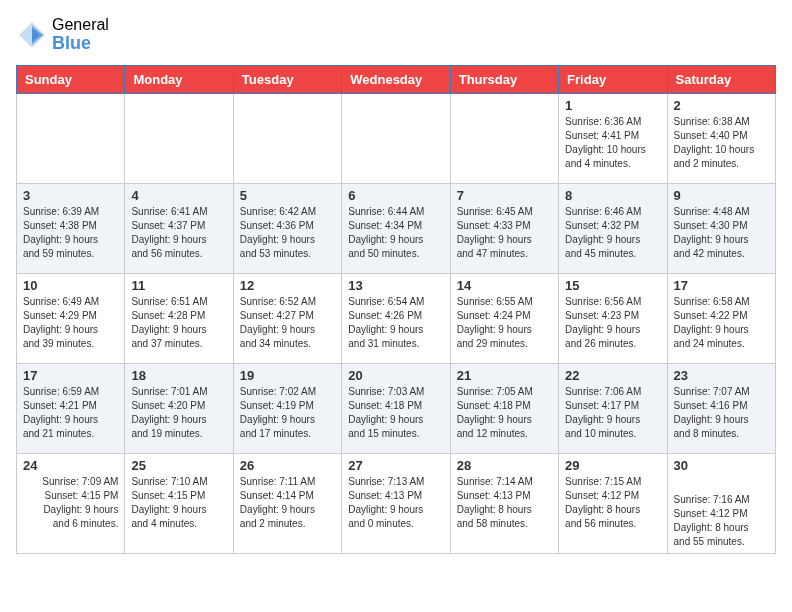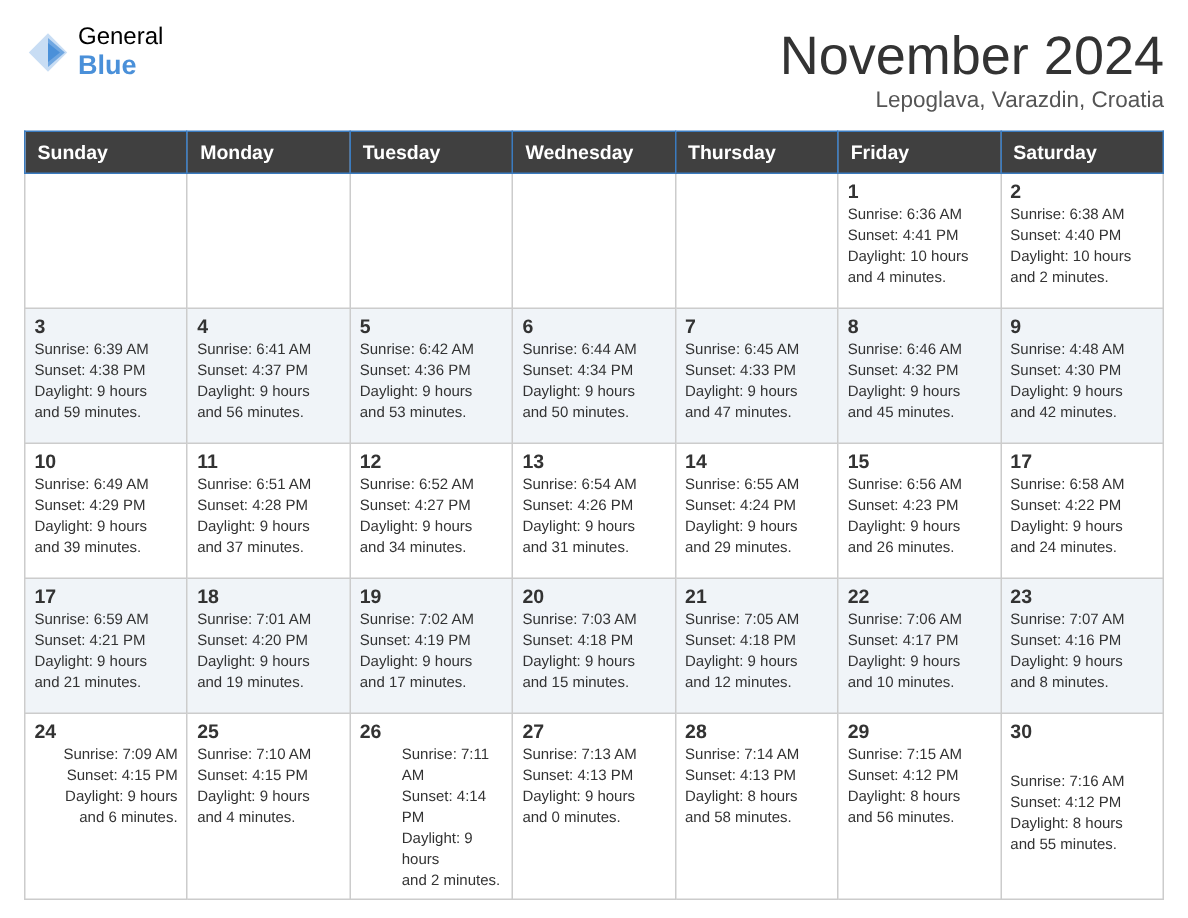--- a/index.html
+++ b/index.html
@@ -42,21 +42,21 @@
     .location {
       font-size: 15px;
       color: #555;
     }
     table {
       width: 100%;
       border-collapse: collapse;
       table-layout: fixed;
     }
     th {
-      background-color: #404040;
+      background-color: #ef4444;
       color: #fff;
       text-align: left;
       padding: 6px 8px;
       font-size: 13px;
       font-weight: bold;
     }
     td {
       border: 1px solid #ccc;
       vertical-align: top;
       padding: 4px 6px;
@@ -89,24 +89,20 @@
     <svg class="logo-icon" viewBox="0 0 40 40">
       <polygon points="20,4 36,20 20,36 4,20" fill="#4a90d9" opacity="0.3"></polygon>
       <polygon points="20,8 34,20 20,32" fill="#4a90d9" opacity="0.7"></polygon>
       <polygon points="20,12 30,20 20,28" fill="#4a90d9"></polygon>
     </svg>
     <div class="logo-text">
       <span>General</span>
       <span style="color:#4a90d9;font-weight:bold;font-size:18px;">Blue</span>
     </div>
   </div>
-  <div class="title-area">
-    <div class="month-title">November 2024</div>
-    <div class="location">Lepoglava, Varazdin, Croatia</div>
-  </div>
 </div>
 
 <table>
   <thead>
     <tr>
     <th>Sunday</th>
         <th>Monday</th>
         <th>Tuesday</th>
         <th>Wednesday</th>
         <th>Thursday</th>
@@ -299,21 +295,21 @@
         </td>
         <td>
           <div class="day-num">25</div>
           <div class="day-info" style="white-space: pre-line;">Sunrise: 7:10 AM
 Sunset: 4:15 PM
 Daylight: 9 hours
 and 4 minutes.</div>
         </td>
         <td>
           <div class="day-num">26</div>
-          <div class="day-info" style="white-space: pre-line; margin-left: 28px;">Sunrise: 7:11 AM
+          <div class="day-info" style="white-space: pre-line;">Sunrise: 7:11 AM
 Sunset: 4:14 PM
 Daylight: 9 hours
 and 2 minutes.</div>
         </td>
         <td>
           <div class="day-num">27</div>
           <div class="day-info" style="white-space: pre-line;">Sunrise: 7:13 AM
 Sunset: 4:13 PM
 Daylight: 9 hours
 and 0 minutes.</div>

